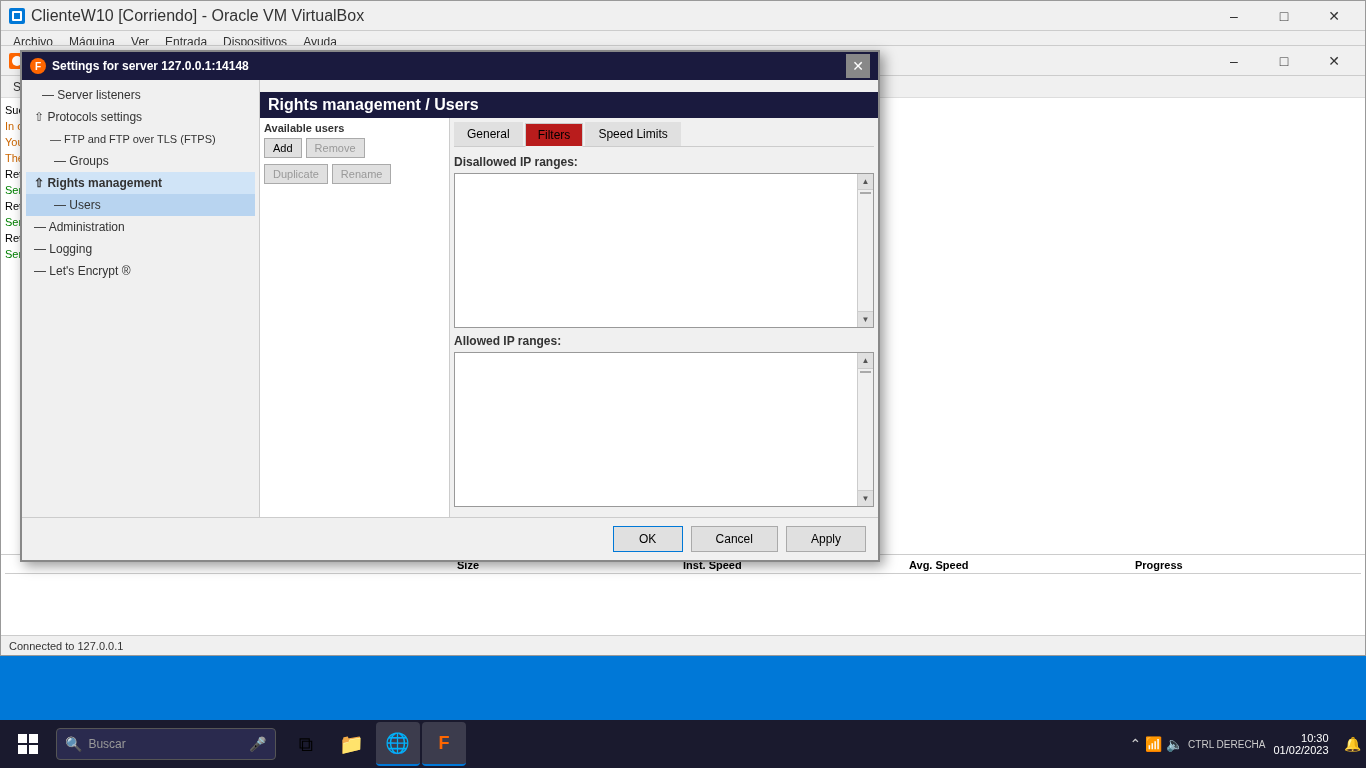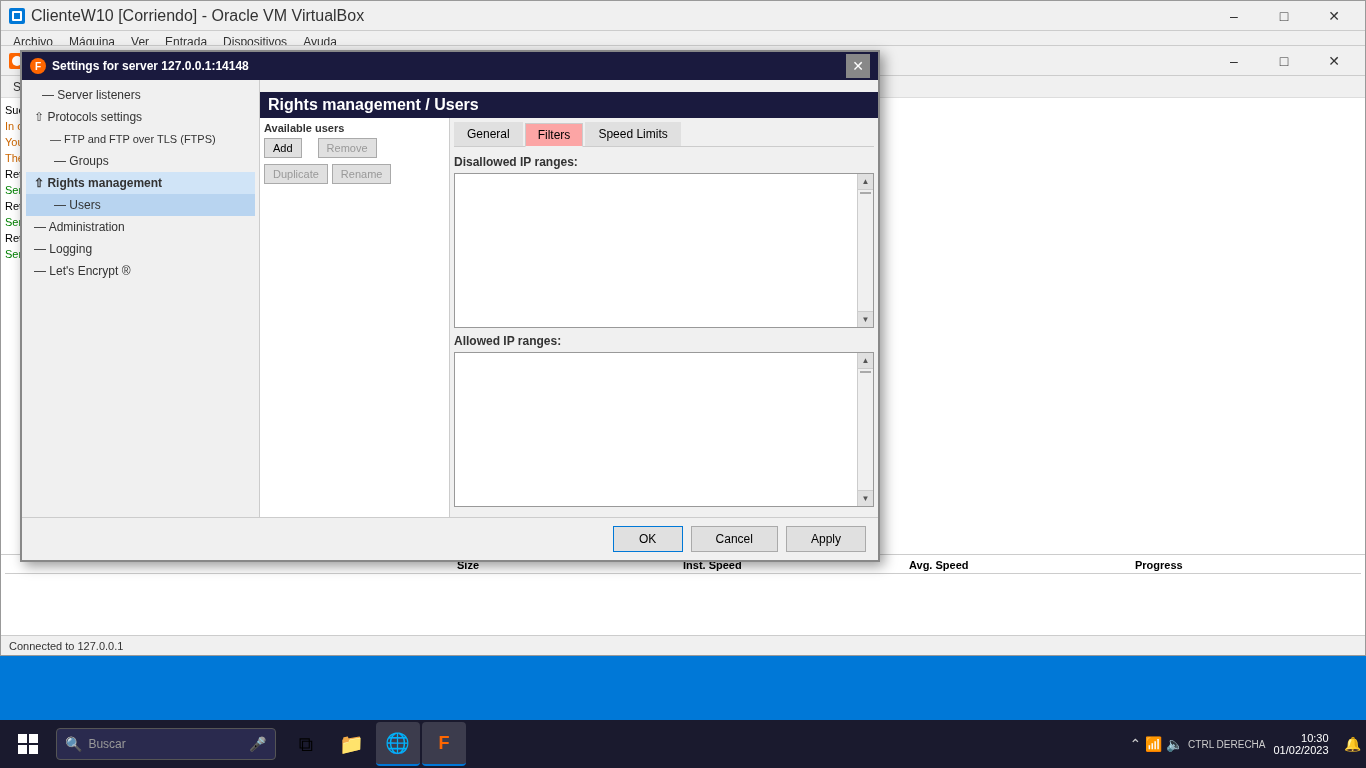--- a/index.html
+++ b/index.html
@@ -64,21 +64,21 @@
     .user-list { border: 1px solid #999; background: white; min-height: 80px; margin-bottom: 4px; }
     .user-item { padding: 2px 4px; font-size: 11px; color: #333; cursor: pointer; }
     .user-buttons { display: flex; flex-direction: column; gap: 2px; }
     .user-btn { padding: 3px 8px; font-size: 11px; background: #e0e0e0; border: 1px solid #aaa; cursor: pointer; text-align: left; }
     .user-btn:disabled { color: #999; cursor: default; }
 
     
     .tabs-panel { flex: 1; padding: 4px; display: flex; flex-direction: column; }
     .tabs-row { display: flex; border-bottom: 1px solid #ccc; margin-bottom: 8px; }
     .tab { padding: 4px 12px; font-size: 12px; cursor: pointer; border: 1px solid transparent; border-bottom: none; background: #e0e0e0; margin-right: 2px; }
-    .tab.active { background: #fca5a5; border-color: #ccc; border-bottom: 1px solid #f0f0f0; position: relative; top: 1px; z-index: 1; }
+    .tab.active { background: #b91c1c; border-color: #ccc; border-bottom: 1px solid #f0f0f0; position: relative; top: 1px; z-index: 1; }
 
     .filter-content { flex: 1; display: flex; flex-direction: column; }
     .filter-label { font-size: 12px; color: #333; margin-bottom: 4px; font-weight: bold; }
 
     
     .dialog-footer { display: flex; justify-content: flex-end; align-items: center; padding: 8px 12px; gap: 8px; border-top: 1px solid #ccc; background: #f0f0f0; }
     .dlg-btn { padding: 5px 24px; font-size: 12px; border: 1px solid #aaa; background: #e0e0e0; cursor: pointer; min-width: 70px; }
     .dlg-btn.primary { border-color: #0078d7; }
 
     
@@ -221,21 +221,21 @@
 
     <div class="dialog-main">
 
       <div class="dialog-section-header">Rights management / Users</div>
 
       <div class="dialog-inner">
 
         <div class="user-panel">
           <div class="user-panel-header">Available users</div>
           <div class="user-buttons">
-            <div style="display:flex; gap:16px;">
+            <div style="display:flex; gap:4px;">
               <button class="user-btn">Add</button>
               <button class="user-btn" disabled="">Remove</button>
             </div>
             <div class="second-row-btns">
               <button class="user-btn" disabled="">Duplicate</button>
               <button class="user-btn" disabled="">Rename</button>
             </div>
           </div>
         </div>
 

